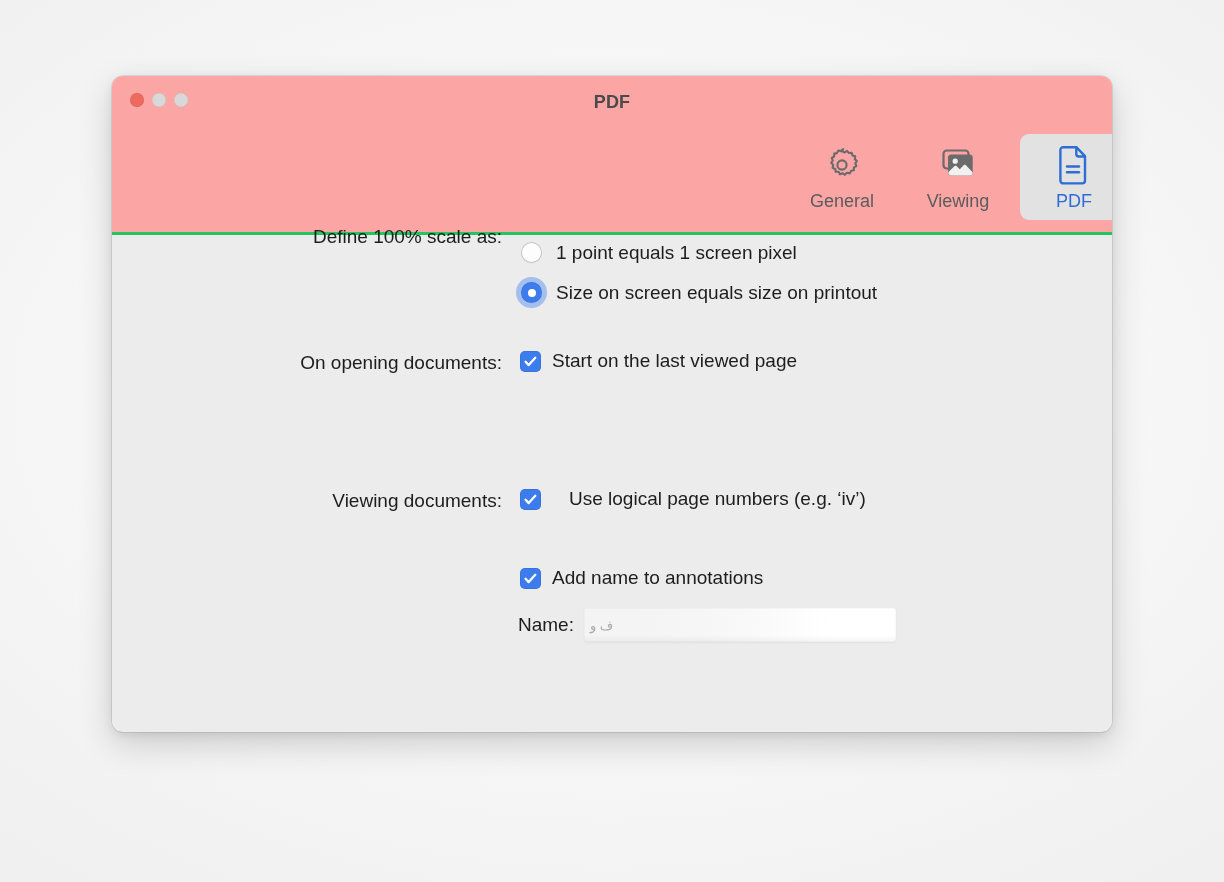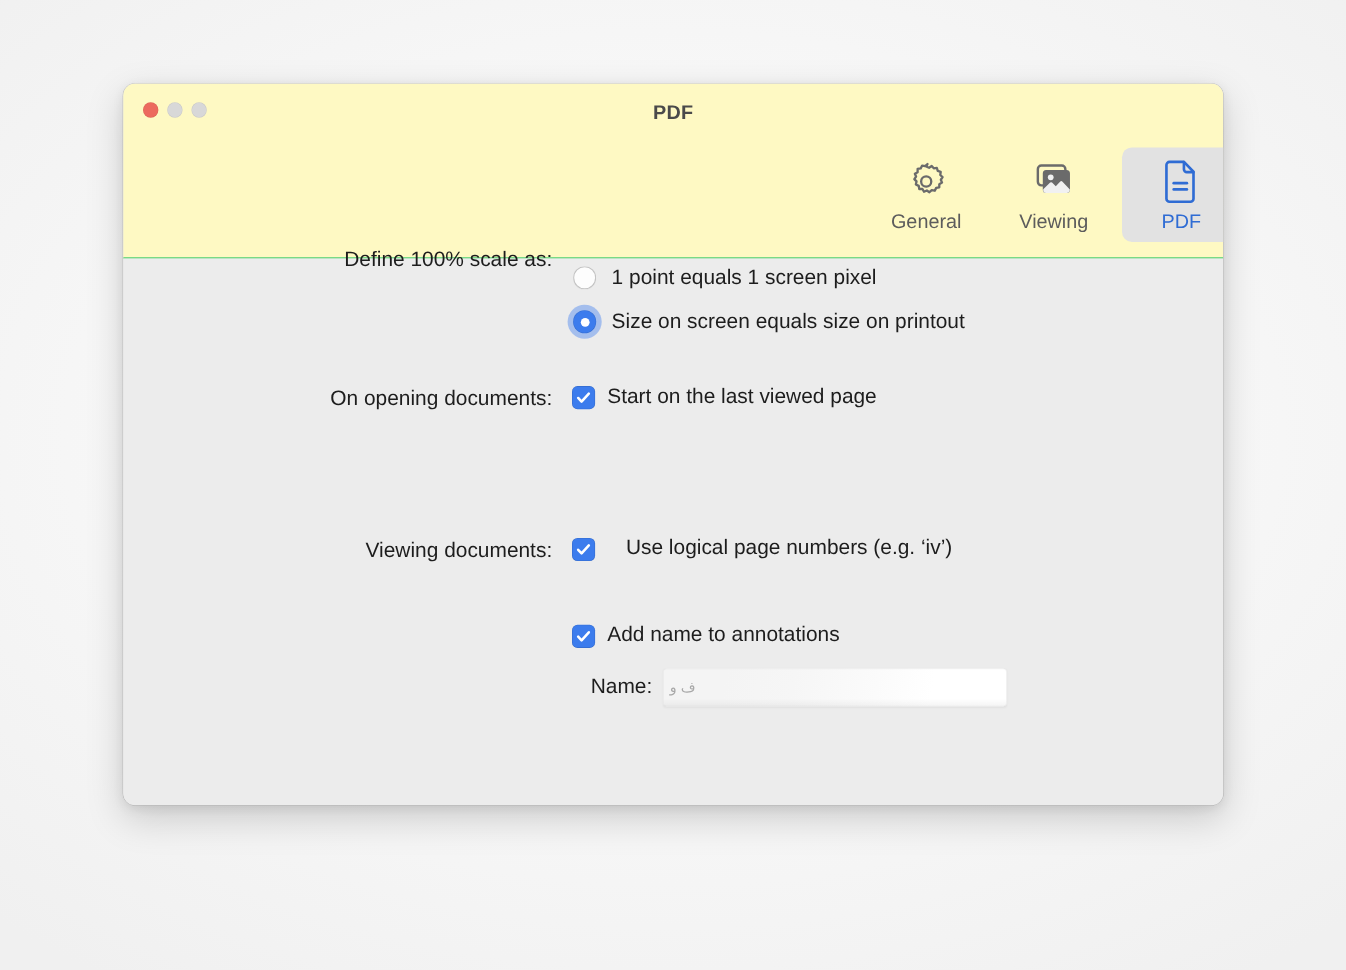--- a/index.html
+++ b/index.html
@@ -31,22 +31,22 @@
       0 0 0 0.5px rgba(0,0,0,0.17),
       0 12px 34px rgba(0,0,0,0.17),
       0 3px 10px rgba(0,0,0,0.08);
     overflow: hidden;
   }
 
   
   #toolbar {
     position: relative;
     height: 159px;
-    background: #fef9c3;
-    border-bottom: 1px solid #22c55e;
+    background: #fca5a5;
+    border-bottom: 3px solid #22c55e;
   }
 
   #traffic-lights {
     position: absolute;
     left: 18px;
     top: 17px;
     display: flex;
     gap: 8px;
   }
   .light {
@@ -370,21 +370,21 @@
         <span class="checkbox">
           <svg width="15" height="15" viewBox="0 0 15 15" fill="none" stroke="#ffffff" stroke-width="2.3" stroke-linecap="round" stroke-linejoin="round">
             <path d="M2.6 7.8l3.1 3.3 6.6-7.3"></path>
           </svg>
         </span>
         <span class="ctl-text">Add name to annotations</span>
       </div>
     </div>
 
     <div class="row" style="left:0; top:372px; width:100%; height:36px;">
-      <div style="position:absolute; left:406px; top:0; display:flex; align-items:center; height:36px; gap:10px;margin-left:19px;">
+      <div style="position:absolute; left:406px; top:0; display:flex; align-items:center; height:36px; gap:10px;">
         <span class="ctl-text">Name:</span>
         <span class="textfield">
           <span class="redacted-glyphs">ف&nbsp;و</span>
         </span>
       </div>
     </div>
 
   </div>
 </div>
 

